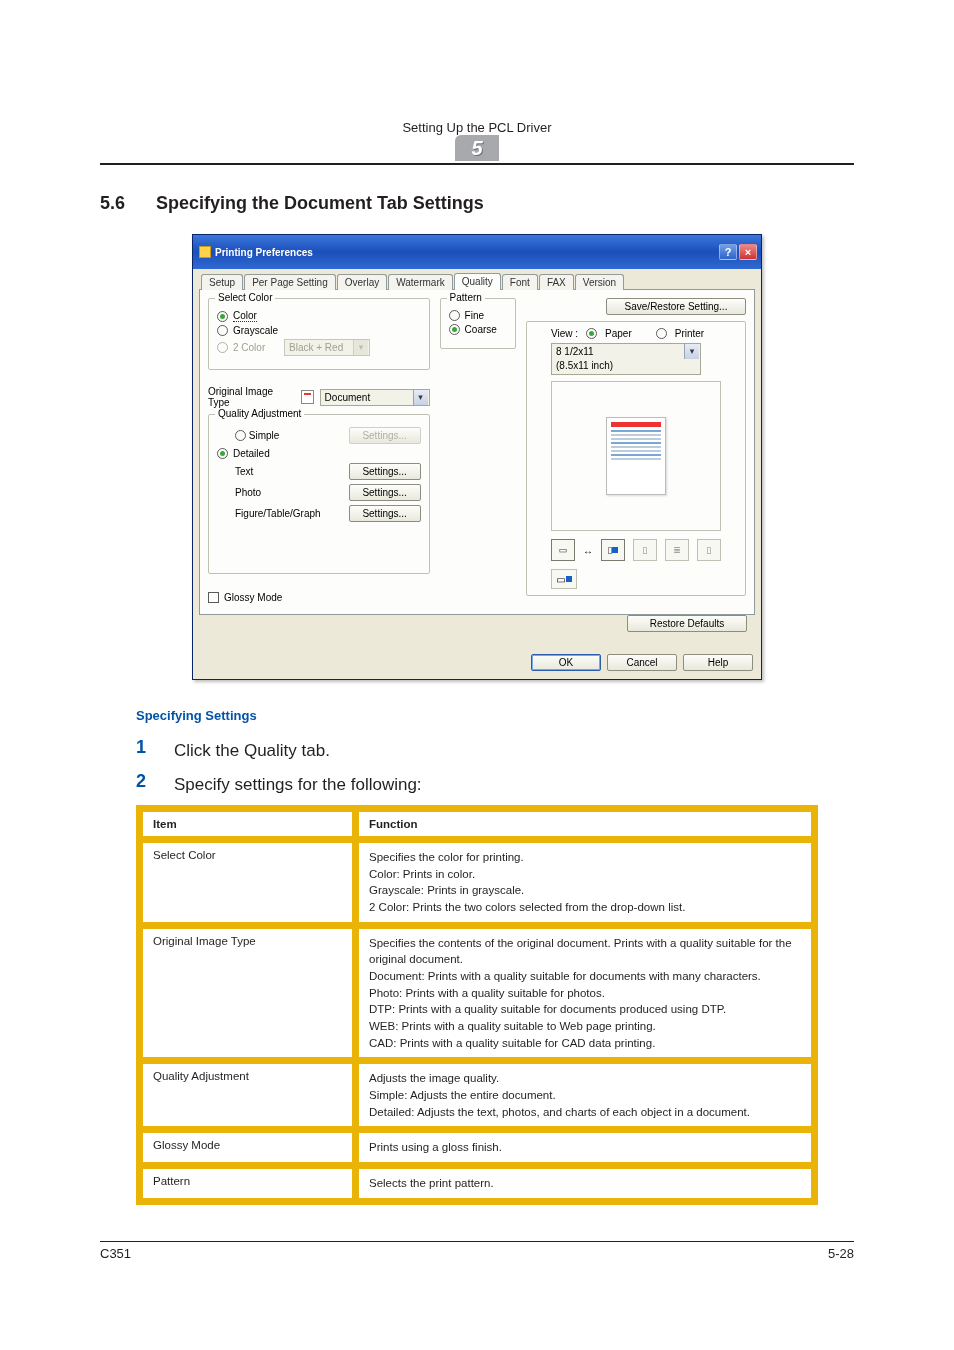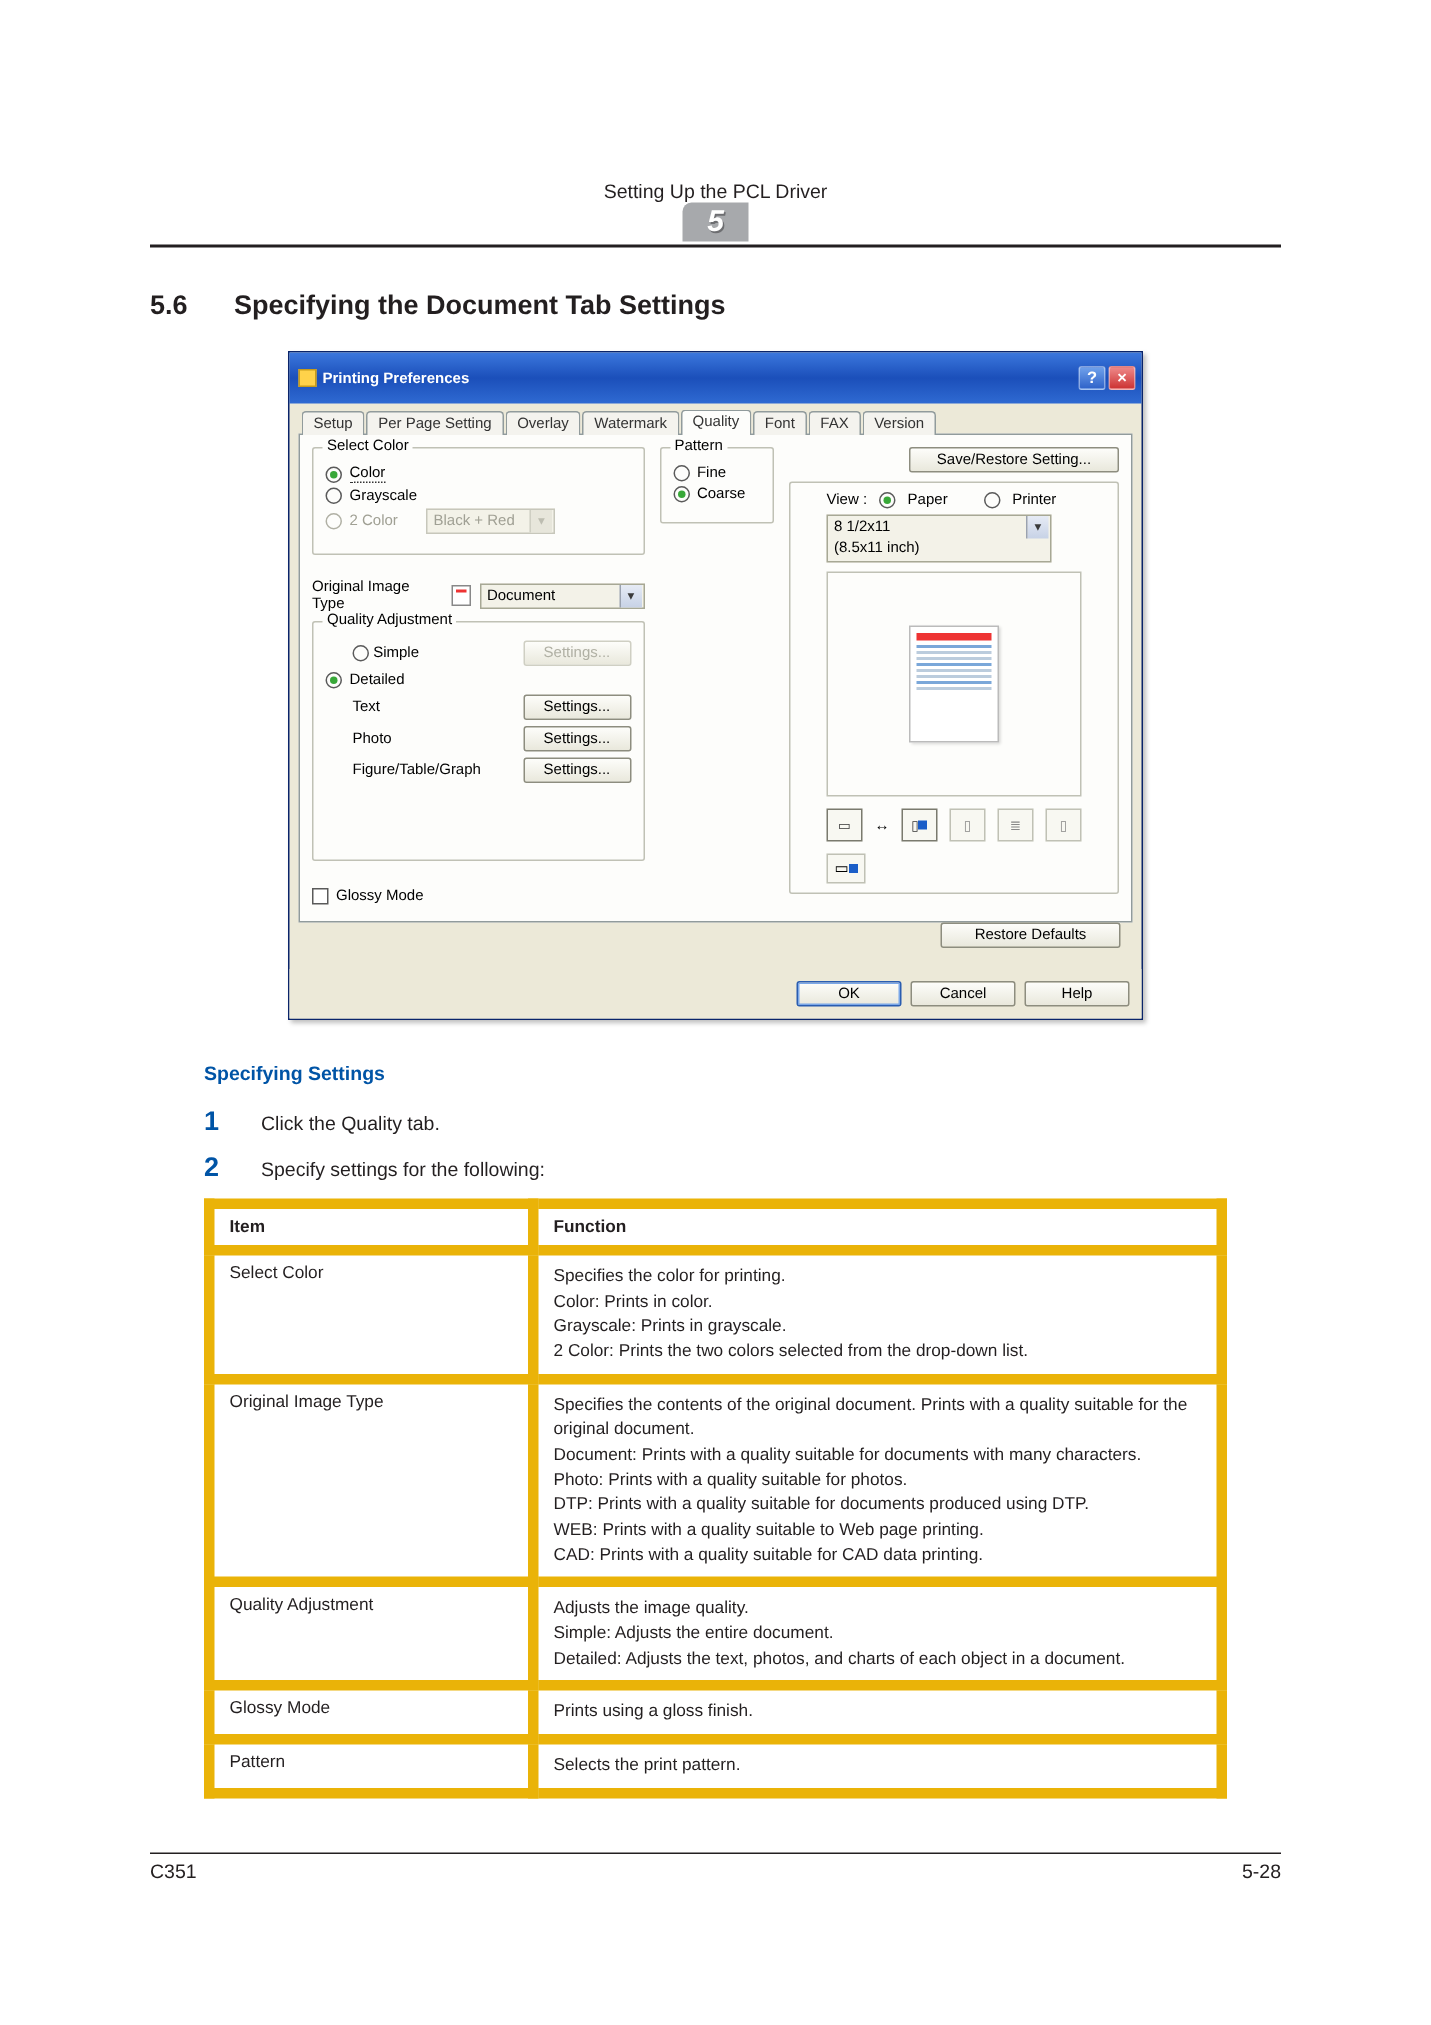--- a/index.html
+++ b/index.html
@@ -130,21 +130,21 @@
   .dlg-footer {
     background: #ece9d8; padding: 8px; display: flex; justify-content: flex-end; gap: 6px;
   }
   .restore-wrap { padding: 0 8px 8px; display:flex; justify-content:flex-end;}
   
   .sub-h {
     color: #0054a6; font-weight: bold; font-size: 13px; margin: 8px 36px 14px;
   }
   .step { display: flex; gap: 18px; margin: 10px 36px 10px;}
   .step-num { color: #0054a6; font-size: 18px; font-weight: bold; font-family: Arial; width: 20px;}
-  .step-txt { font-size: 13px; padding-top: 4px;}
+  .step-txt { font-size: 17px; padding-top: 4px;}
   
   .tbl-wrap { margin: 10px 36px 24px;}
   table { border-collapse: collapse; width: 100%; font-size: 11.5px;}
   th, td { border: 7px solid #eab308; padding: 6px 10px; text-align: left; vertical-align: top;}
   th { font-weight: bold; background: #fff;}
   td.fn { line-height: 1.45;}
   
   .pg-footer {
     display: flex; justify-content: space-between; margin-top: 36px;
     font-size: 13px; border-top: 1px solid #231f20; padding-top: 4px;

